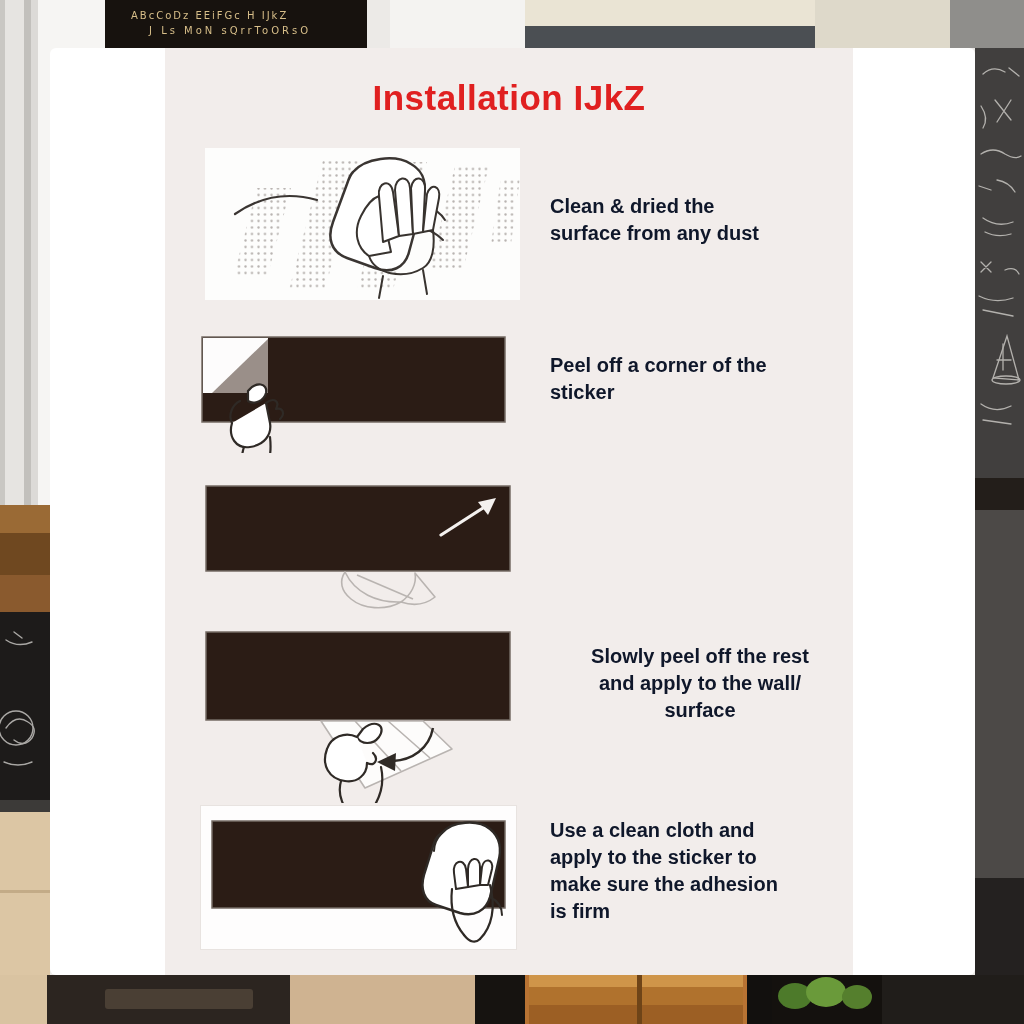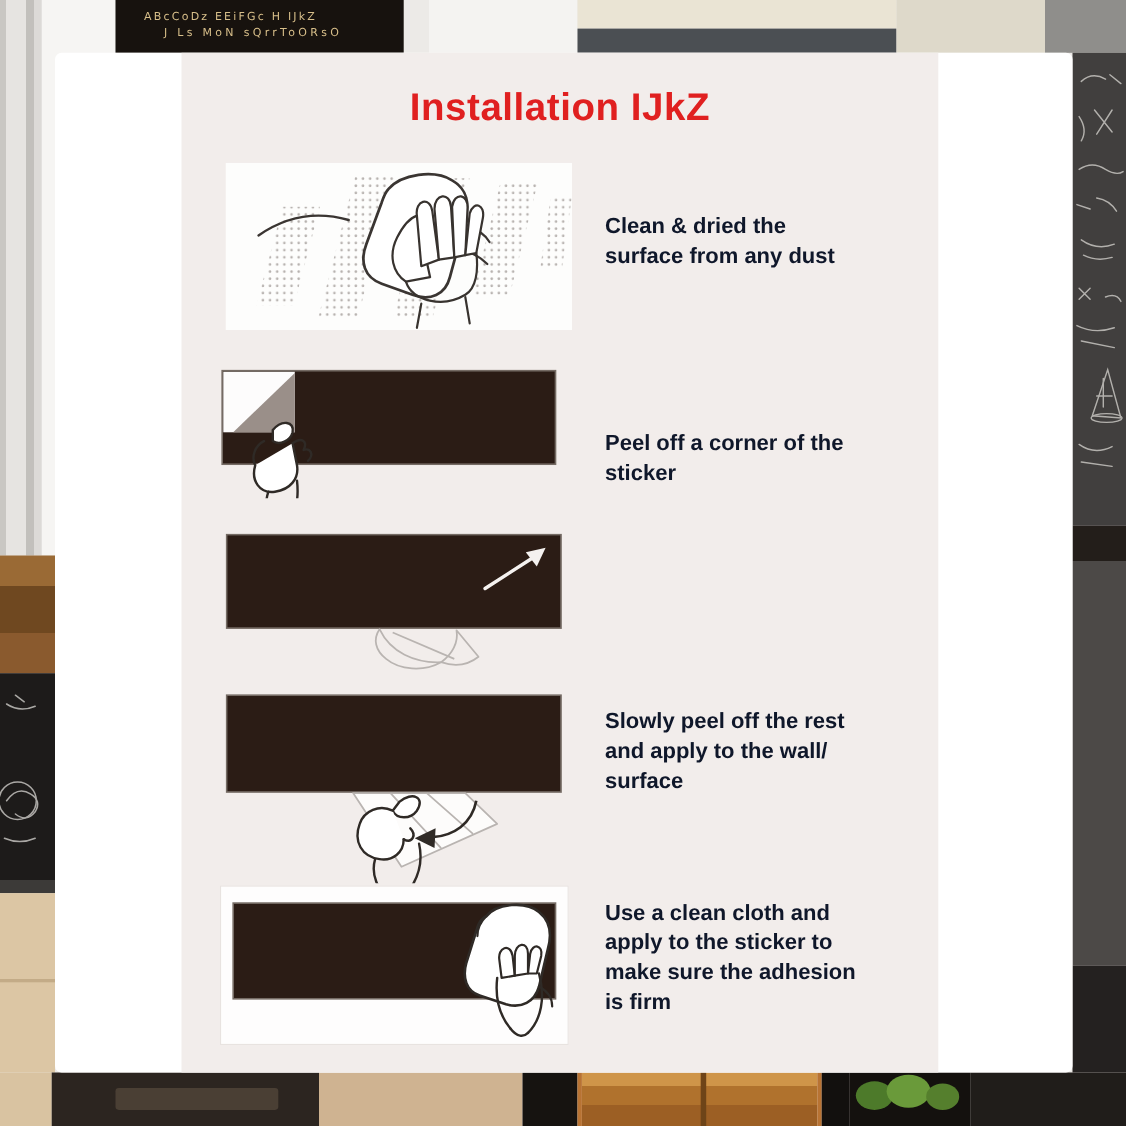--- a/index.html
+++ b/index.html
@@ -47,23 +47,23 @@
 
   
   #card{left:50px;top:48px;width:925px;height:927px;background:#ffffff;border-radius:6px;}
   #panel{position:absolute;left:115px;top:0;width:688px;height:927px;background:#f2edeb;}
   #title{position:absolute;top:30px;left:0;width:100%;text-align:center;
     font-size:35px;font-weight:bold;color:#e02020;letter-spacing:.5px;}
   .illus{position:absolute;left:40px;}
   .step-text{position:absolute;left:385px;width:300px;font-size:20px;font-weight:bold;
     color:#0f172a;line-height:27px;white-space:pre-line;}
   #illus-1{top:100px;}   #text-1{top:145px;}
-  #illus-2{top:287px;left:35px;} #text-2{top:304px;margin-top:38px;}
+  #illus-2{top:287px;left:35px;} #text-2{top:304px;}
   #illus-3{top:437px;}   #text-3{top:461px;}
-  #illus-4{top:583px;}   #text-4{top:595px;}
+  #illus-4{top:583px;}   #text-4{top:595px;text-align:center;}
   #illus-5{top:757px;left:35px;} #text-5{top:769px;}
   svg{display:block;}
 </style>
 </head>
 <body>
 
 <div class="abs" id="bg-pillar-left"></div>
 <div class="abs" id="bg-wall-topleft"></div>
 
 <div class="abs" id="bg-chalkboard-top">

